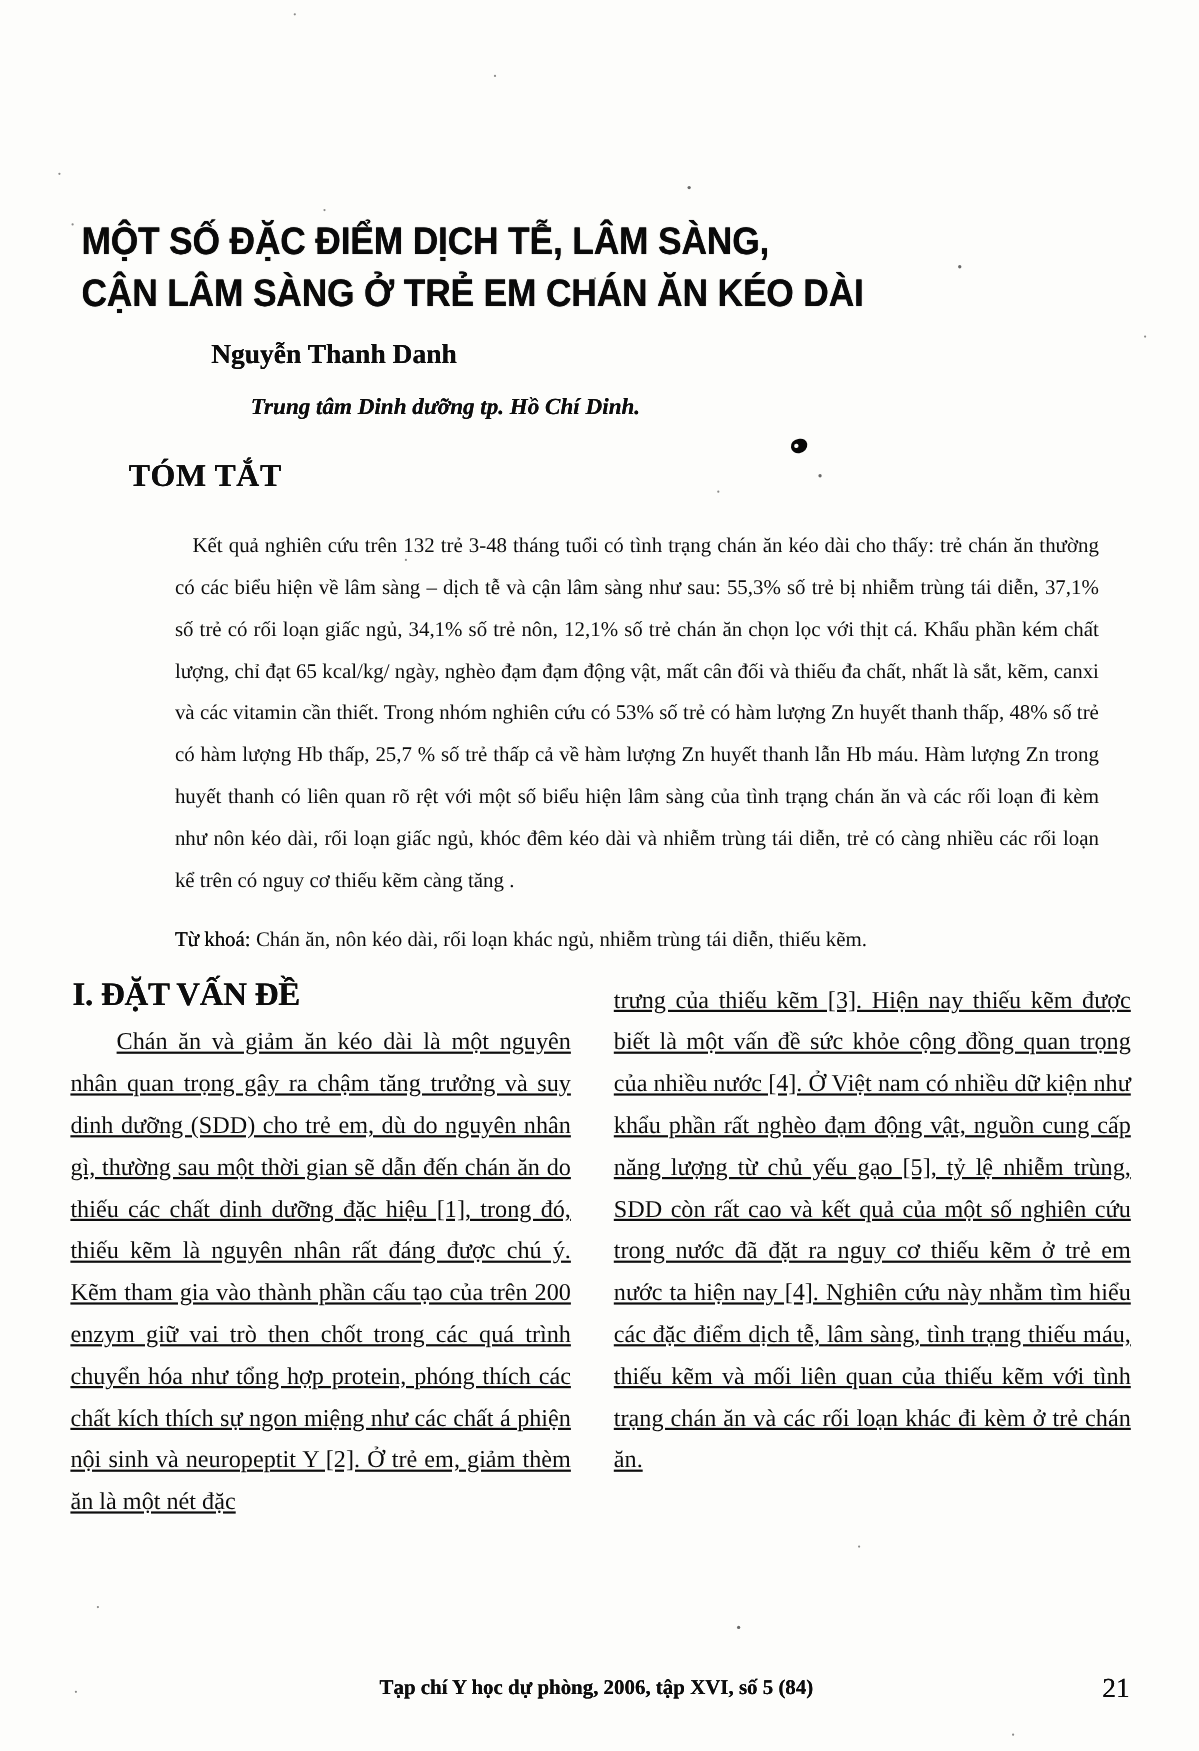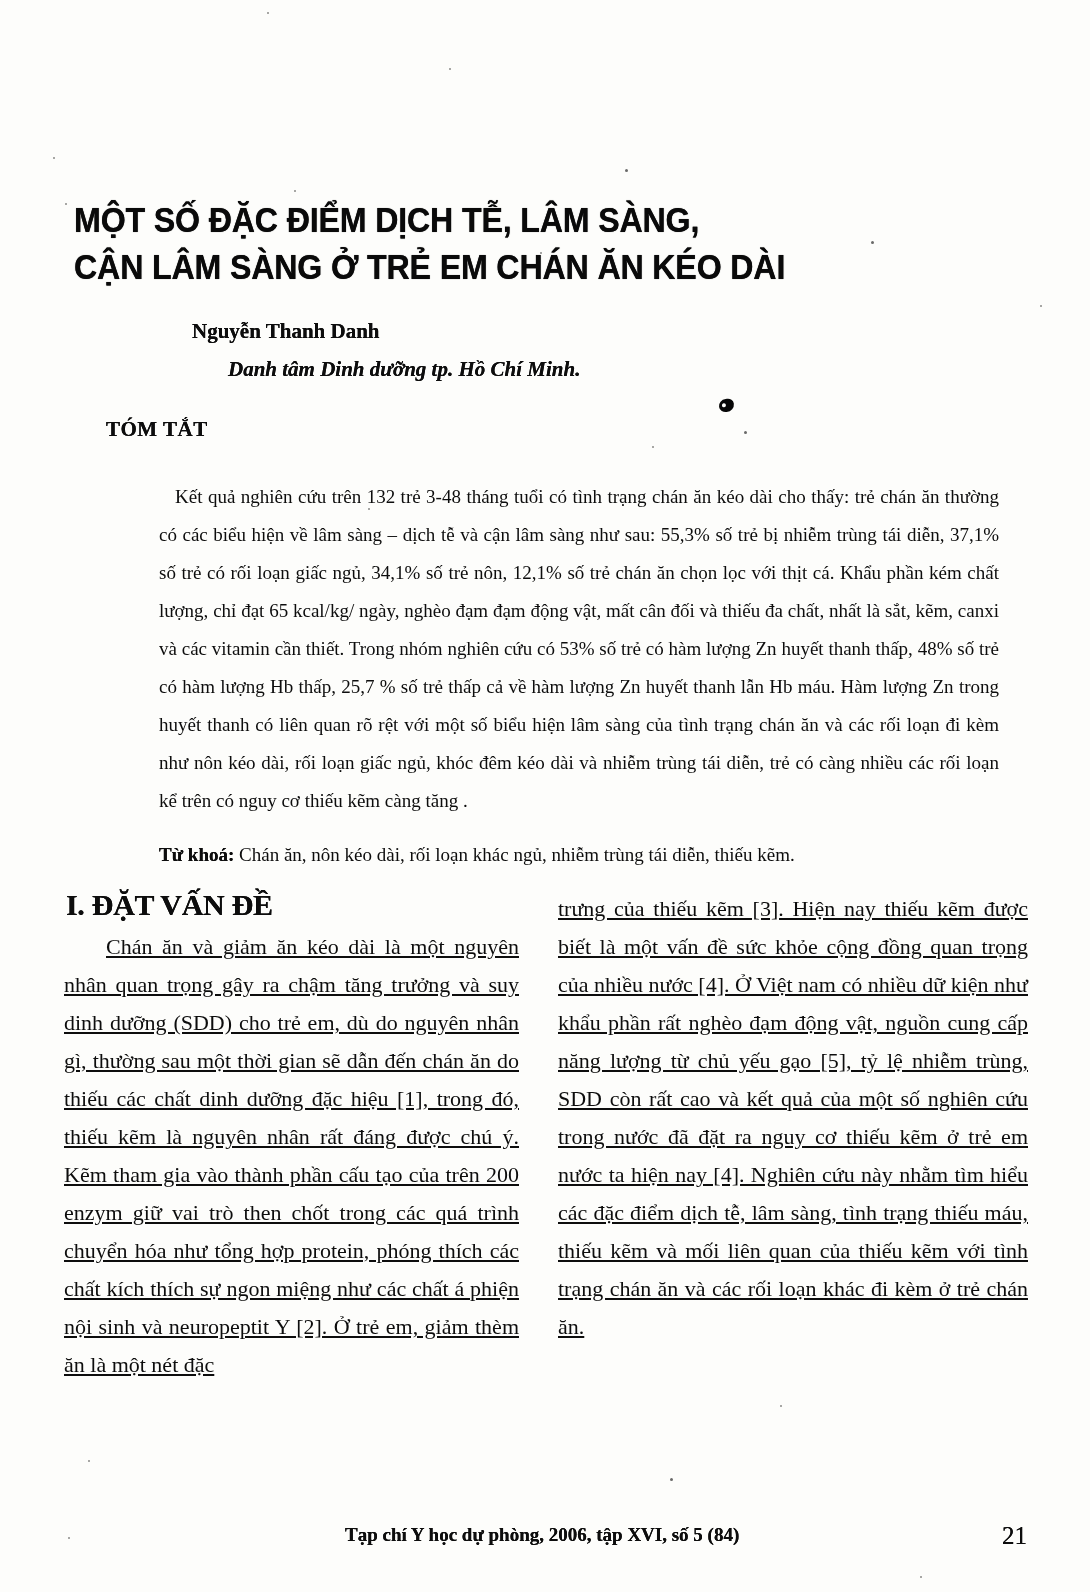--- a/index.html
+++ b/index.html
@@ -18,43 +18,43 @@
     font-family:"Liberation Sans", sans-serif;
     font-weight:bold;
     font-size:35px;line-height:47px;
     letter-spacing:-0.2px;
     transform:scaleX(0.92);transform-origin:0 0;
     color:#0a0a0a;
     text-shadow:0 0 0.7px #000;
     margin:0;
   }
   .author{
-    position:absolute;left:192px;top:319px;
-    font-size:21px;font-weight:bold;
+    position:absolute;left:192px;top:309px;
+    font-size:25px;font-weight:bold;
     text-shadow:0 0 0.4px #000;
   }
   .affiliation{
     position:absolute;left:228px;top:357px;
     font-size:21px;font-weight:bold;font-style:italic;
     text-shadow:0 0 0.3px #000;
   }
   
   .abstract-heading{
-    position:absolute;left:106px;top:417px;
-    font-size:21px;font-weight:bold;letter-spacing:0.5px;
+    position:absolute;left:117px;top:417px;
+    font-size:29px;font-weight:bold;letter-spacing:0.5px;
     text-shadow:0 0 0.4px #000;
   }
   .abstract{
     position:absolute;left:143px;top:462px;width:872px;
     font-size:19px;line-height:38px;
     text-align:justify;
   }
   .abstract p{margin:16px;}
   .abstract p.abstract-text{text-indent:16px;}
-  .keywords .kw-label{font-weight:bold;text-shadow:0 0 0.4px #000;}
+  .keywords .kw-label{font-weight:normal;text-shadow:0 0 0.4px #000;}
   
   .section-heading{
     position:absolute;left:66px;top:888px;
     font-size:30px;font-weight:bold;
     letter-spacing:-0.3px;
     text-shadow:0 0 0.5px #000;
   }
   .col{
     position:absolute;
     font-size:22px;line-height:38px;
@@ -117,21 +117,21 @@
     <div class="speck s1" style="left:68px;top:1537px"></div>
     <div class="speck s1" style="left:920px;top:1576px"></div>
   </div>
 
   <h1 class="title">
     <span>MỘT SỐ ĐẶC ĐIỂM DỊCH TỄ, LÂM SÀNG,</span><br>
     <span>CẬN LÂM SÀNG Ở TRẺ EM CHÁN ĂN KÉO DÀI</span>
   </h1>
 
   <div class="author">Nguyễn Thanh Danh</div>
-  <div class="affiliation">Danh tâm Dinh dưỡng tp. Hồ Chí Minh.</div>
+  <div class="affiliation">Trung tâm Dinh dưỡng tp. Hồ Chí Dinh.</div>
 
   <div class="ink-blot"></div>
 
   <div class="abstract-heading">TÓM TẮT</div>
   <div class="abstract">
     <p class="abstract-text">Kết quả nghiên cứu trên 132 trẻ 3-48 tháng tuổi có tình trạng chán ăn kéo dài cho thấy: trẻ chán ăn thường có các biểu hiện về lâm sàng – dịch tễ và cận lâm sàng như sau: 55,3% số trẻ bị nhiễm trùng tái diễn, 37,1% số trẻ có rối loạn giấc ngủ, 34,1% số trẻ nôn, 12,1% số trẻ chán ăn chọn lọc với thịt cá. Khẩu phần kém chất lượng, chỉ đạt 65 kcal/kg/ ngày, nghèo đạm đạm động vật, mất cân đối và thiếu đa chất, nhất là sắt, kẽm, canxi và các vitamin cần thiết. Trong nhóm nghiên cứu có 53% số trẻ có hàm lượng Zn huyết thanh thấp, 48% số trẻ có hàm lượng Hb thấp, 25,7 % số trẻ thấp cả về hàm lượng Zn huyết thanh lẫn Hb máu. Hàm lượng Zn trong huyết thanh có liên quan rõ rệt với một số biểu hiện lâm sàng của tình trạng chán ăn và các rối loạn đi kèm như nôn kéo dài, rối loạn giấc ngủ, khóc đêm kéo dài và nhiễm trùng tái diễn, trẻ có càng nhiều các rối loạn kể trên có nguy cơ thiếu kẽm càng tăng .</p>
     <p class="keywords"><span class="kw-label">Từ khoá:</span> <span>Chán ăn, nôn kéo dài, rối loạn khác ngủ, nhiễm trùng tái diễn, thiếu kẽm.</span></p>
   </div>
 
   <div class="section-heading">I. ĐẶT VẤN ĐỀ</div>

